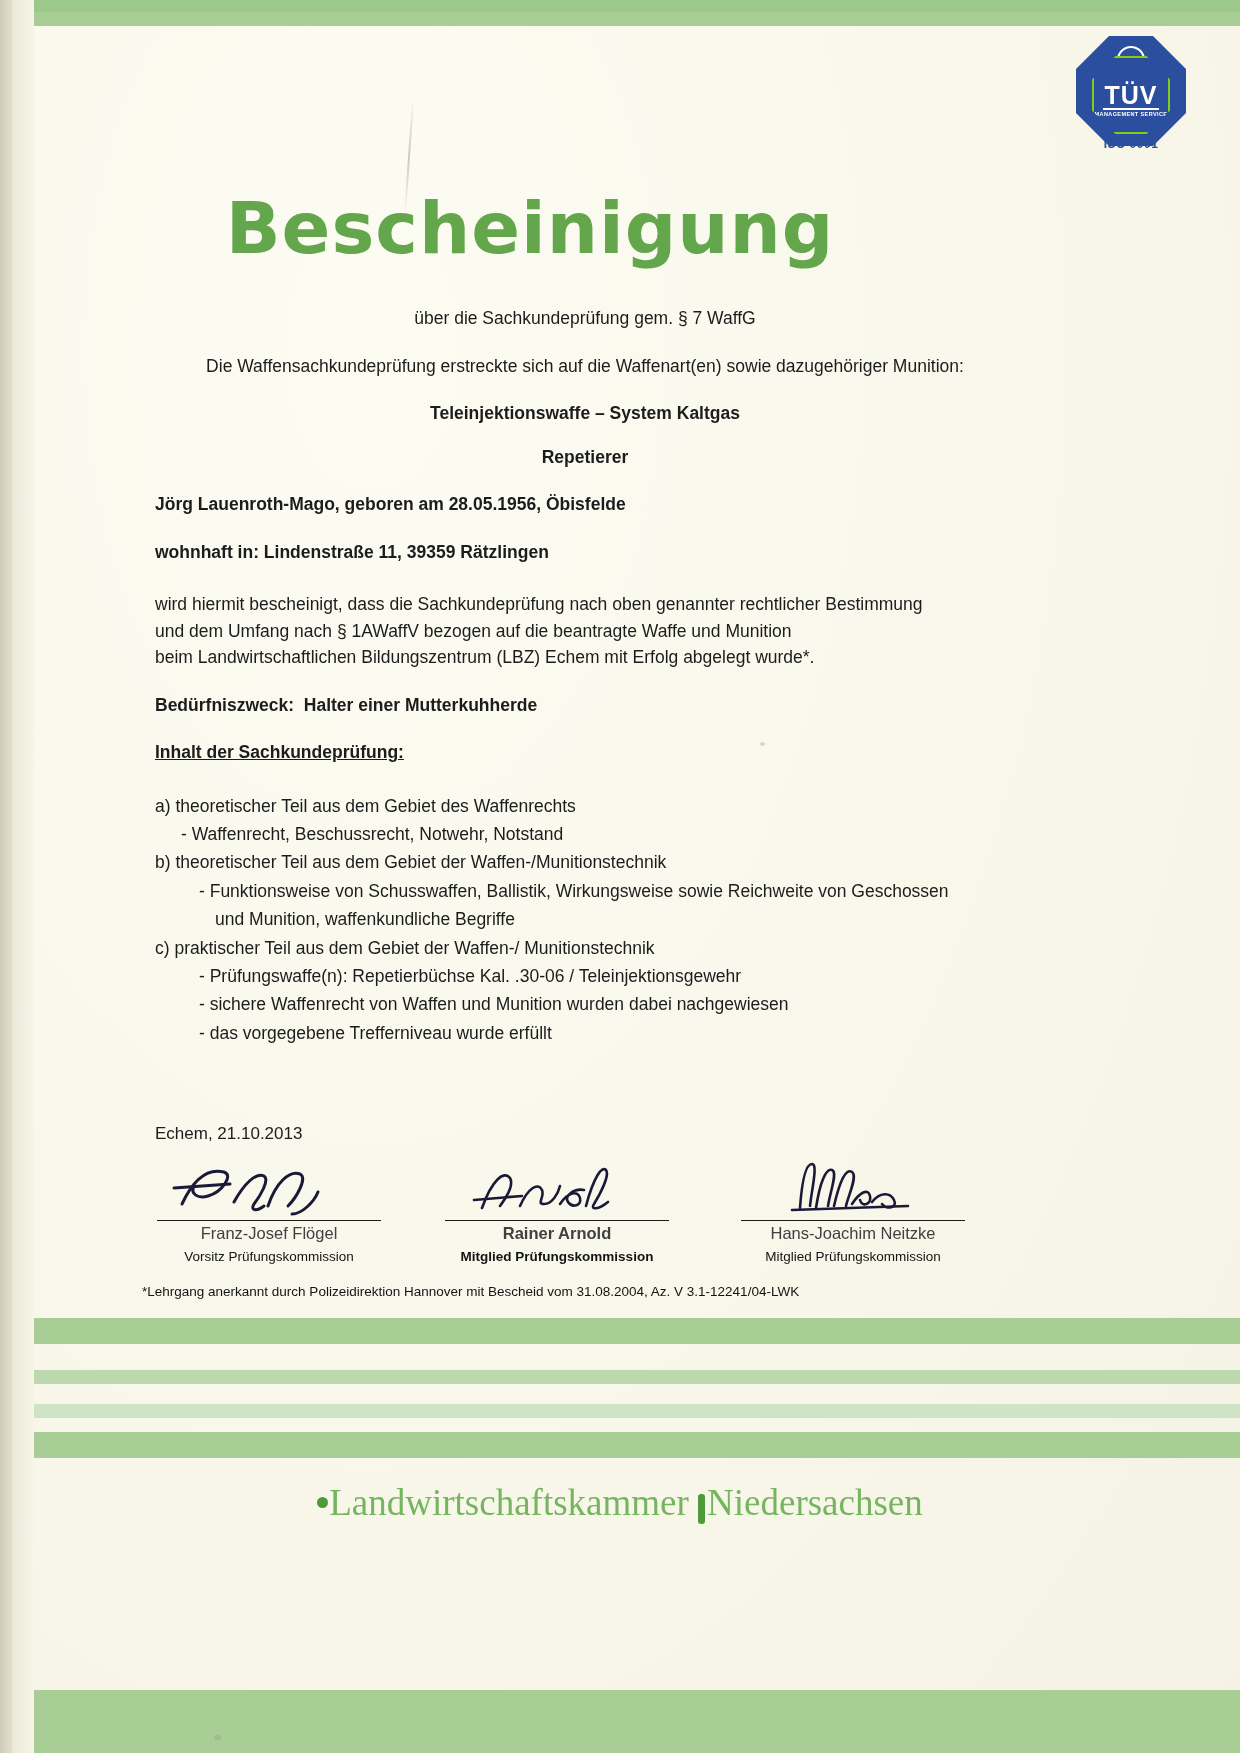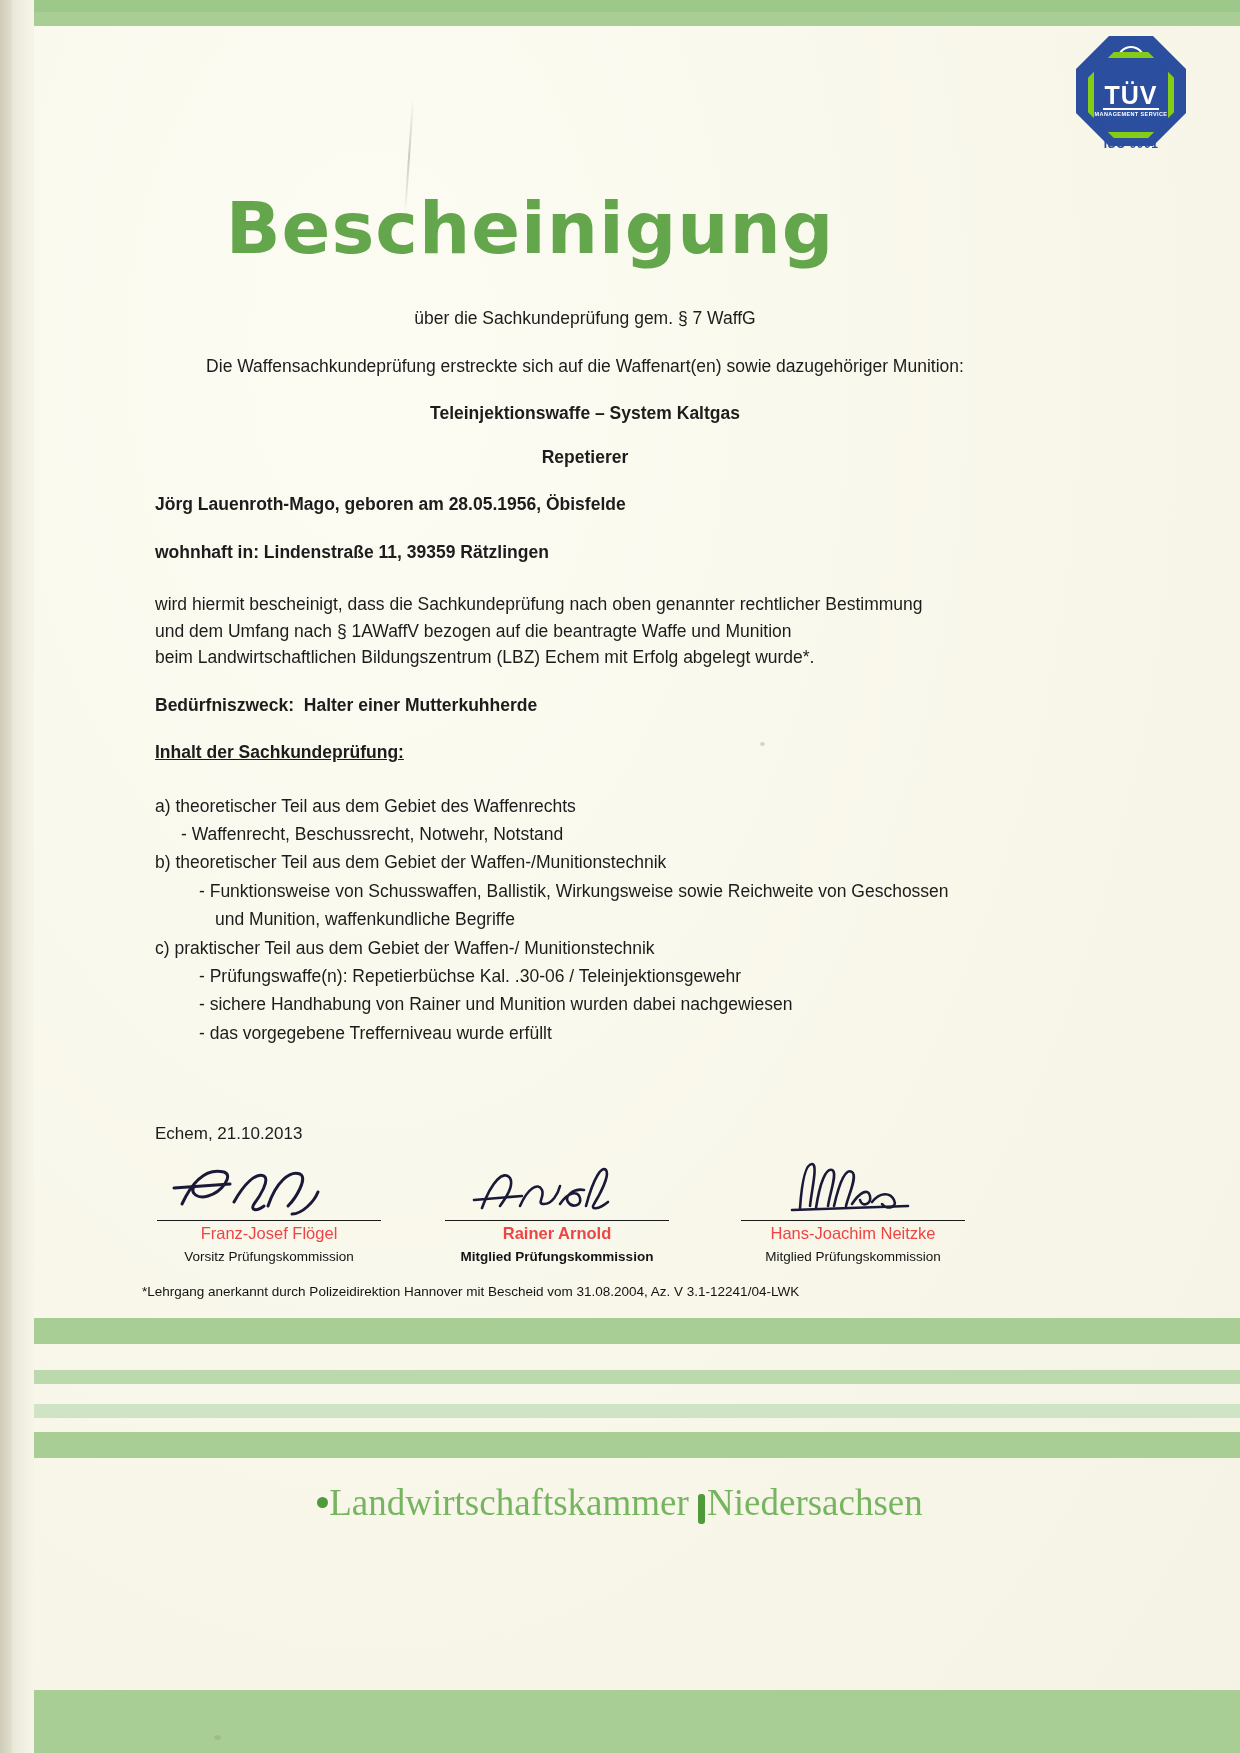--- a/index.html
+++ b/index.html
@@ -52,21 +52,21 @@
     position:absolute;left:1072px;top:36px;width:118px;height:122px;
   }
   .tuv-oct{
     position:absolute;left:4px;top:0px;width:110px;height:110px;
     background:#2b4f9e;
     clip-path:polygon(30% 0%,70% 0%,100% 30%,100% 70%,70% 100%,30% 100%,0% 70%,0% 30%);
     display:flex;flex-direction:column;align-items:center;justify-content:center;
   }
   .tuv-inner{
     width:74px;height:74px;
-    border:6px solid #84cc16;
+    border:2px solid #84cc16;
     clip-path:polygon(30% 0%,70% 0%,100% 30%,100% 70%,70% 100%,30% 100%,0% 70%,0% 30%);
     background:#2b4f9e;
     display:flex;flex-direction:column;align-items:center;justify-content:center;
     margin-top:8px;
   }
   .tuv-swirl{
     position:absolute;left:50%;top:10px;transform:translateX(-50%);
     width:24px;height:24px;border-radius:50%;
     background:#2b4f9e;border:2px solid #ffffff;
     display:flex;align-items:center;justify-content:center;
@@ -120,21 +120,21 @@
   .sig-cols{
     position:absolute;left:0;top:34px;width:880px;height:130px;
   }
   .sig-col{position:absolute;width:240px;text-align:center;}
   .sig-col.a{left:-6px;}
   .sig-col.b{left:282px;}
   .sig-col.c{left:578px;}
   .sig-ink{height:62px;position:relative;}
   .sig-ink svg{position:absolute;left:50%;top:0;transform:translateX(-50%);}
   .sig-rule{border-bottom:1.6px solid #1b1b1b;width:224px;margin:0 auto;}
-  .sig-name{font-size:16.5px;margin-top:3px;color:#ef4444;}
+  .sig-name{font-size:16.5px;margin-top:3px;color:#404040;}
   .sig-role{font-size:13.5px;margin-top:6px;color:#141414;}
 
   .footnote{
     position:absolute;left:142px;top:1284px;width:900px;
     font-size:13.5px;color:#141414;
   }
 
   
   .footer-logo{
     position:absolute;left:0;top:1482px;width:1240px;text-align:center;
@@ -226,21 +226,21 @@
     <div class="sp30"></div>
 
     <div class="list">
       <div>a) theoretischer Teil aus dem Gebiet des Waffenrechts</div>
       <div class="indent1">- Waffenrecht, Beschussrecht, Notwehr, Notstand</div>
       <div>b) theoretischer Teil aus dem Gebiet der Waffen-/Munitionstechnik</div>
       <div class="indent2">- Funktionsweise von Schusswaffen, Ballistik, Wirkungsweise sowie Reichweite von Geschossen</div>
       <div class="indent2" style="padding-left:60px">und Munition, waffenkundliche Begriffe</div>
       <div>c) praktischer Teil aus dem Gebiet der Waffen-/ Munitionstechnik</div>
       <div class="indent2">- Prüfungswaffe(n): Repetierbüchse Kal. .30-06 / Teleinjektionsgewehr</div>
-      <div class="indent2">- sichere Handhabung von Rainer und Munition wurden dabei nachgewiesen</div>
+      <div class="indent2">- sichere Waffenrecht von Waffen und Munition wurden dabei nachgewiesen</div>
       <div class="indent2">- das vorgegebene Trefferniveau wurde erfüllt</div>
     </div>
   </div>
 
   <div class="sig-area">
     <div class="sig-date">Echem, 21.10.2013</div>
 
     <div class="sig-cols">
 
       <div class="sig-col a">

